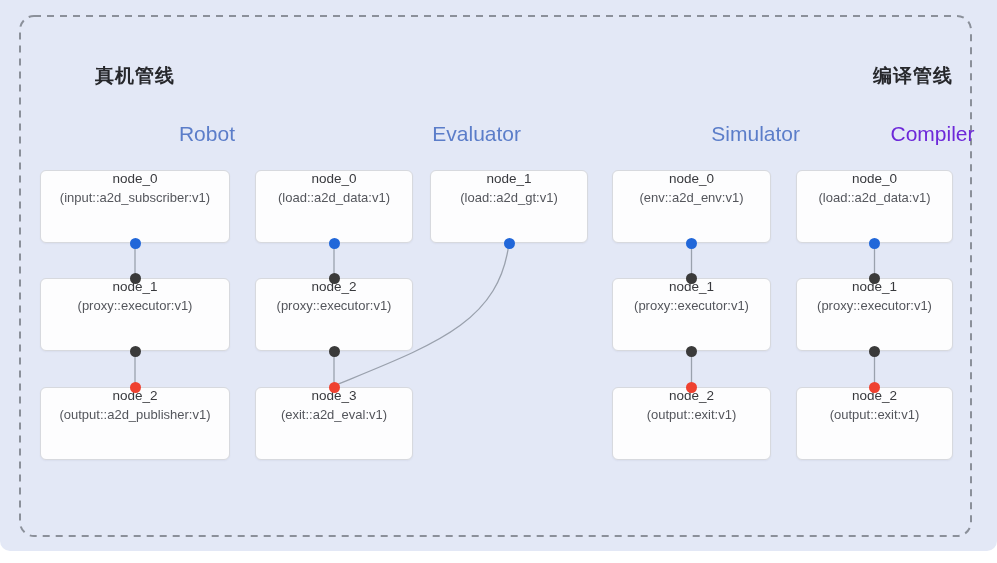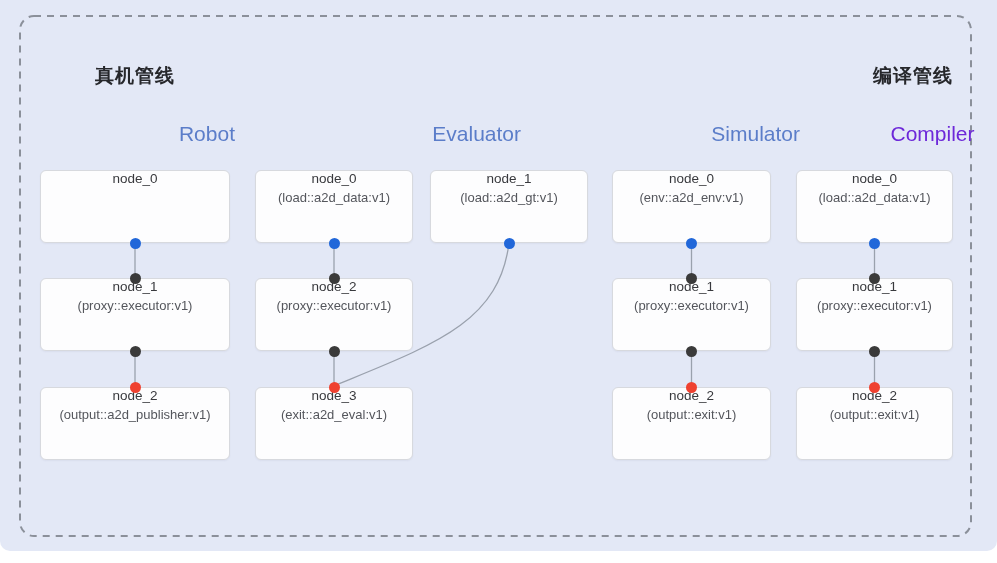--- a/index.html
+++ b/index.html
@@ -96,20 +96,21 @@
   <div class="heading-zh" style="left:35px">真机管线</div>
   <div class="heading-zh" style="left:813px">编译管线</div>
 
   <div class="heading-en" style="left: 35px; color: rgb(91, 125, 201);">Robot</div>
   <div class="heading-en" style="left: 321px; color: rgb(91, 125, 201);">Evaluator</div>
   <div class="heading-en" style="left: 600px; color: rgb(91, 125, 201);">Simulator</div>
   <div class="heading-en" style="left: 774.5px; color: #6d28d9;">Compiler</div>
 
   <div class="node c1 r1">
     <div class="node-title">node_0</div>
+    <div class="node-subtitle">(input::a2d_subscriber:v1)</div>
   </div>
   <div class="node c1 r2">
     <div class="node-title">node_1</div>
     <div class="node-subtitle">(proxy::executor:v1)</div>
   </div>
   <div class="node c1 r3">
     <div class="node-title">node_2</div>
     <div class="node-subtitle">(output::a2d_publisher:v1)</div>
   </div>
 

